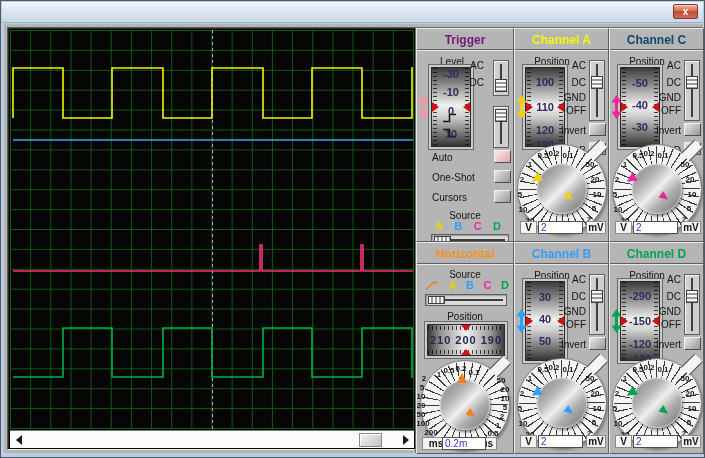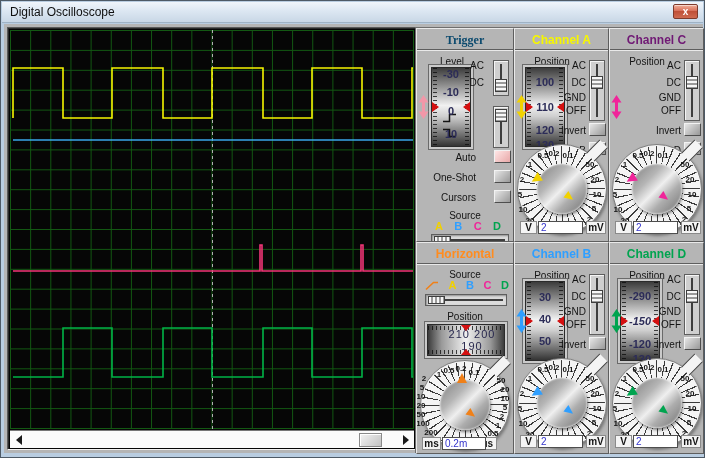--- a/index.html
+++ b/index.html
@@ -25,26 +25,26 @@
   .tri-r{border-top:5px solid transparent;border-bottom:5px solid transparent;border-left:6px solid #1a1a1a;}
   .sb-thumb{position:absolute;left:349px;top:2px;width:23px;height:14px;border:1px solid #8a8a8a;
     background:linear-gradient(135deg,#f4f4f4,#c2c2c2);box-shadow:inset 1px 1px 0 #fff;}
   
   .controls{position:absolute;left:411px;top:3px;width:288px;height:426px;background:#b5b5b5;
     display:grid;grid-template-columns:98px 95px 95px;grid-template-rows:214px 212px;border:1px solid #6e6e6e;}
   .panel{position:relative;border-left:1px solid #e9e9e9;border-top:1px solid #e9e9e9;
     border-right:1px solid #5e5e5e;border-bottom:1px solid #5e5e5e;overflow:hidden;background:#b5b5b5;}
   .p-title{position:absolute;top:4px;left:0;right:0;text-align:center;font-weight:bold;font-size:12px;letter-spacing:0;}
   .p-sep{position:absolute;top:20px;left:0;right:0;height:2px;border-top:1px solid #5e5e5e;border-bottom:1px solid #e9e9e9;}
-  .t-t{color:#0c4a6e;font-family:Liberation Serif, serif;}.t-a{color:#f6f600;}.t-b{color:#2f9fff;}.t-c{color:#701a75;}.t-d{color:#00a44f;}.t-h{color:#ff8c1f;}
+  .t-t{color:#701a75;}.t-a{color:#f6f600;}.t-b{color:#2f9fff;}.t-c{color:#0c4a6e;}.t-d{color:#00a44f;}.t-h{color:#ff8c1f;}
   .c-t{color:#f297a8;}.c-a{color:#f2d200;}.c-b{color:#2f9fff;}.c-c{color:#f0259a;}.c-d{color:#00a44f;}.c-h{color:#f08018;}
   .lbl{position:absolute;font-size:10px;color:#141414;white-space:nowrap;}
   .cl{right:22px;width:40px;text-align:right;}
   .tl{right:29px;width:40px;text-align:right;}
-  .bl{right:37px;width:56px;text-align:right;}
+  .bl{right:25px;width:56px;}
   
   .gauge{position:absolute;width:40px;height:80px;border:1px solid #2a2a2a;overflow:hidden;
     box-shadow:0 0 0 2px #cacaca,0 0 0 3px #6a6a6a;
     background:linear-gradient(180deg,#3c3c3c,#8e8e8e 22%,#f1f1f1 48%,#cfcfcf 62%,#6e6e6e 86%,#343434);}
   .gauge::before,.gauge::after{content:'';position:absolute;top:0;bottom:0;width:4px;
     background:repeating-linear-gradient(180deg,rgba(10,10,10,.75) 0 1px,transparent 1px 4px);}
   .gauge::before{left:1px;}.gauge::after{right:1px;}
   .gn{position:absolute;left:50%;transform:translate(-50%,-50%);font-size:11px;font-weight:bold;color:#2c2c58;z-index:2;}
   .gm{position:absolute;width:0;height:0;z-index:3;}
   .gm-l{left:0;top:calc(50% - 5px);border-top:5px solid transparent;border-bottom:5px solid transparent;border-left:7px solid #d51010;}
@@ -53,21 +53,21 @@
   .gm-b{left:calc(50% - 5px);bottom:0;border-left:5px solid transparent;border-right:5px solid transparent;border-bottom:6px solid #d51010;}
   .dblarrow{position:absolute;width:11px;height:24px;z-index:4;}
   
   .hdial{position:absolute;border:1px solid #2a2a2a;overflow:hidden;
     box-shadow:0 0 0 2px #cacaca,0 0 0 3px #6a6a6a;
     background:linear-gradient(90deg,#3c3c3c,#9a9a9a 18%,#f1f1f1 50%,#9a9a9a 82%,#3c3c3c);}
   .hdial::before,.hdial::after{content:'';position:absolute;left:0;right:0;height:4px;
     background:repeating-linear-gradient(90deg,rgba(10,10,10,.75) 0 1px,transparent 1px 4px);}
   .hdial::before{top:1px;}.hdial::after{bottom:1px;}
   .hd-num{position:absolute;left:0;right:0;top:50%;transform:translateY(-50%);text-align:center;
-    font-size:11px;font-weight:normal;color:#28284e;letter-spacing:1px;padding-left:12px;}
+    font-size:11px;font-weight:bold;color:#28284e;letter-spacing:1px;}
   
   .vslider{position:absolute;width:16px;background:#cfcfcf;border:1px solid #5e5e5e;
     box-shadow:inset 1px 1px 0 #f5f5f5;}
   .vslider::before{content:'';position:absolute;left:6px;top:3px;bottom:3px;width:2px;background:#3e3e3e;}
   .vs-handle{position:absolute;left:1px;width:12px;height:13px;border:1px solid #3e3e3e;
     background:repeating-linear-gradient(180deg,#f7f7f7 0 2px,#9a9a9a 2px 4px);}
   .hslider{position:absolute;height:12px;background:#dcdcdc;border:1px solid #5e5e5e;
     box-shadow:inset 1px 1px 2px rgba(0,0,0,.35);}
   .hslider::before{content:'';position:absolute;top:4px;left:3px;right:3px;height:2px;background:#3e3e3e;}
   .hs-handle{position:absolute;top:1px;left:2px;width:17px;height:8px;border:1px solid #3e3e3e;
@@ -106,21 +106,20 @@
   .srcrow{position:absolute;height:11px;display:flex;justify-content:space-between;align-items:center;}
   .sl{font-size:11px;font-weight:bold;line-height:1;}
   .l-a{color:#f0d000;}.l-b{color:#2f9fff;}.l-c{color:#f0259a;}.l-d{color:#00a44f;}
   .edgeicon{position:absolute;left:26px;}
 </style>
 </head>
 <body>
 
 <div class="window">
   <div class="titlebar">
-    <span>Digital Oscilloscope</span>
     <span class="closebtn">x</span>
   </div>
 
   <div class="client">
 
     <div class="scope-frame">
       <svg id="scope-svg" class="screen" viewBox="0 0 404 399">
           <line x1="0.5" y1="0" x2="0.5" y2="399" stroke="#135813" stroke-width="1"></line>
           <line x1="20.65" y1="0" x2="20.65" y2="399" stroke="#135813" stroke-width="1"></line>
           <line x1="40.8" y1="0" x2="40.8" y2="399" stroke="#135813" stroke-width="1"></line>
@@ -290,20 +289,27 @@
 
       <div class="panel">
         <div class="p-title t-c">Channel C</div>
         <div class="p-sep"></div>
         <div class="lbl" style="top:27px;left:8px;width:58px;text-align:center">Position</div>
         <span class="dblarrow c-c" style="left:1px;top:66px">
           <svg width="11" height="24" viewBox="0 0 11 24">
               <path d="M5.5 0 L10.5 7.5 L7 7.5 L7 16.5 L10.5 16.5 L5.5 24 L0.5 16.5 L4 16.5 L4 7.5 L0.5 7.5 Z" fill="currentColor"></path>
             </svg>
         </span>
+        <div class="gauge" style="left:10px;top:38px">
+          <span class="gm gm-l"></span>
+          <span class="gm gm-r"></span>
+        <span class="gn" style="top: 15px;">-50</span>
+            <span class="gn" style="top: 37px;">-40</span>
+            <span class="gn" style="top: 59px;">-30</span>
+          </div>
         <span class="lbl cl" style="top:31px">AC</span>
         <span class="lbl cl" style="top:48px">DC</span>
         <span class="lbl cl" style="top:63px">GND</span>
         <span class="lbl cl" style="top:76px">OFF</span>
         <div class="vslider" style="left:74px;top:31px;height:61px">
           <span class="vs-handle" style="top:15px"></span>
         </div>
         <span class="lbl cl" style="top:96px">Invert</span>
         <button class="pbtn" style="left:74px;top:94px"></button>
         <span class="lbl cl" style="top:116px">C+D</span>
@@ -356,21 +362,21 @@
           <span class="hd-num">210 200 190</span>
           <span class="gm gm-t"></span>
           <span class="gm gm-b"></span>
         </div>
         <div class="dial" style="left:3px;top:117px">
           <div class="ring"></div>
           <div class="wedge"></div>
           <div class="knob"></div>
           <span class="oarrow up c-h" style="left:37px;top:13px"></span>
           <span class="iarrow c-h" style="left:47px;top:50px"></span>
-          <span class="unit" style="left:2px;width:19px">ms</span>
+          <span class="unit" style="left:2px;width:28px">ms</span>
           <input class="vbox" style="left: 22px; width: 44px;" readonly="" value="0.2m">
           <span class="unit" style="right:13px;width:19px">µs</span>
         <span class="kn" style="left: 19px; top: 14px;">1</span>
             <span class="kn" style="left: 29px; top: 10px;">0.5</span>
             <span class="kn" style="left: 41px; top: 8px;">0.2</span>
             <span class="kn" style="left: 54px; top: 12px;">0.1</span>
             <span class="kn" style="left: 4px; top: 18px;">2</span>
             <span class="kn" style="left: 2px; top: 27px;">5</span>
             <span class="kn" style="left: 1px; top: 36px;">10</span>
             <span class="kn" style="left: 1px; top: 45px;">20</span>
@@ -443,21 +449,21 @@
         <div class="lbl" style="top:27px;left:8px;width:58px;text-align:center">Position</div>
         <span class="dblarrow c-d" style="left:1px;top:66px">
           <svg width="11" height="24" viewBox="0 0 11 24">
               <path d="M5.5 0 L10.5 7.5 L7 7.5 L7 16.5 L10.5 16.5 L5.5 24 L0.5 16.5 L4 16.5 L4 7.5 L0.5 7.5 Z" fill="currentColor"></path>
             </svg>
         </span>
         <div class="gauge" style="left:10px;top:38px">
           <span class="gm gm-l"></span>
           <span class="gm gm-r"></span>
         <span class="gn" style="top: 14px;">-290</span>
-            <span class="gn" style="top: 39px; font-style: italic;">-150</span>
+            <span class="gn" style="top: 39px;">-150</span>
             <span class="gn" style="top: 62px;">-120</span>
             <span class="gn" style="top: 77px;">-130</span>
           </div>
         <span class="lbl cl" style="top:31px">AC</span>
         <span class="lbl cl" style="top:48px">DC</span>
         <span class="lbl cl" style="top:63px">GND</span>
         <span class="lbl cl" style="top:76px">OFF</span>
         <div class="vslider" style="left:74px;top:31px;height:61px">
           <span class="vs-handle" style="top:15px"></span>
         </div>

